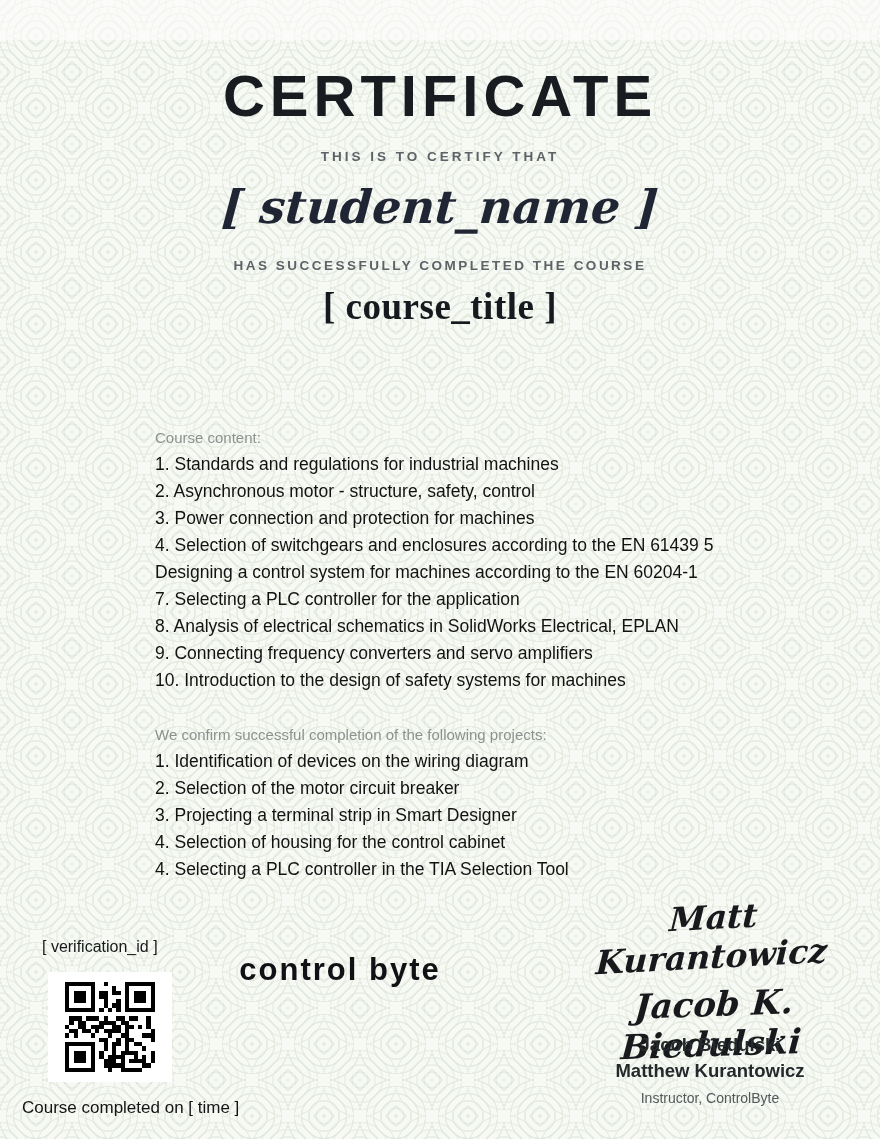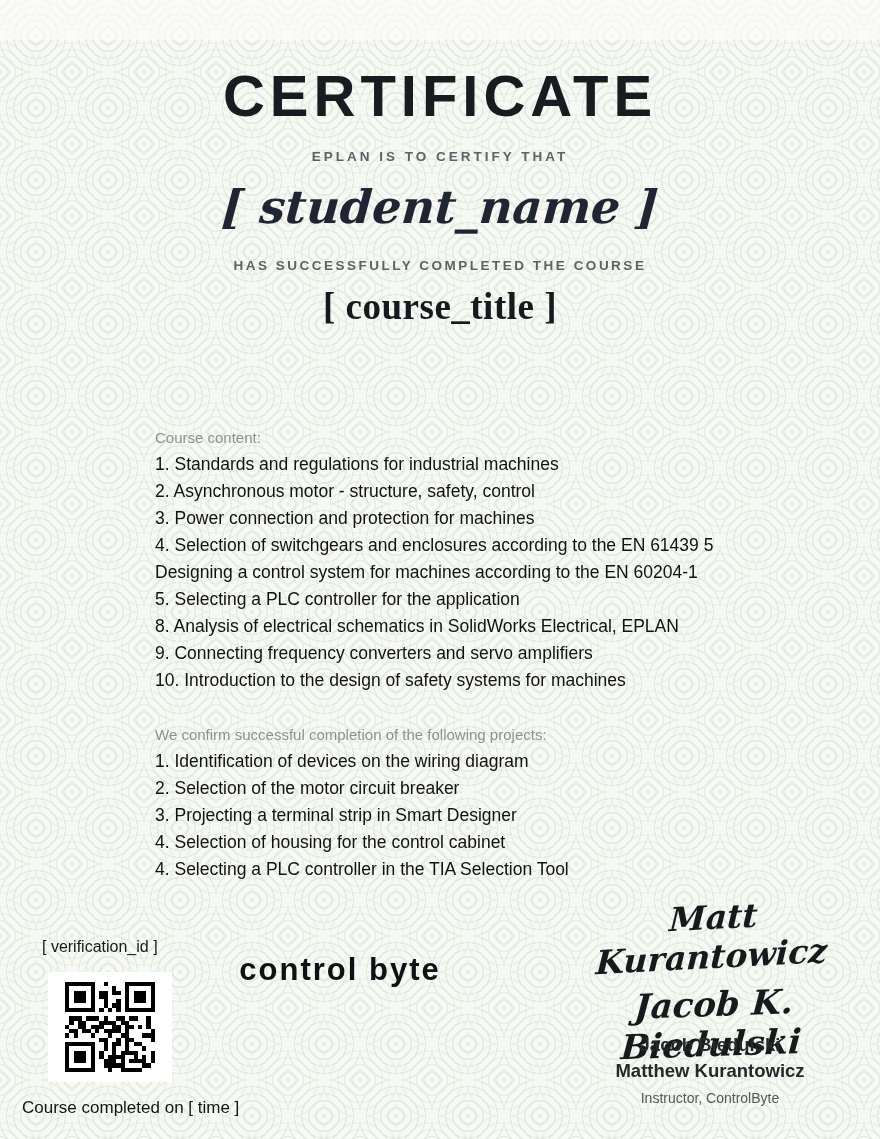--- a/index.html
+++ b/index.html
@@ -67,34 +67,34 @@
   .signer-role{font-size:14px;color:#54585a;margin-top:6px;}
 </style>
 </head>
 <body>
 
 <div class="page">
   <div class="top-band"></div>
 
   <div class="header">
     <div class="cert-title">CERTIFICATE</div>
-    <div class="certify-label">EPLAN IS TO CERTIFY THAT</div>
+    <div class="certify-label">THIS IS TO CERTIFY THAT</div>
     <div class="student-name">[ student_name ]</div>
     <div class="completed-label">HAS SUCCESSFULLY COMPLETED THE COURSE</div>
     <div class="course-title">[ course_title ]</div>
   </div>
 
   <div class="content">
     <div>
       <div class="section-heading">Course content:</div>
       <div class="item">1. Standards and regulations for industrial machines</div>
       <div class="item">2. Asynchronous motor - structure, safety, control</div>
       <div class="item">3. Power connection and protection for machines</div>
       <div class="item">4. Selection of switchgears and enclosures according to the EN 61439 5 Designing a control system for machines according to the EN 60204-1</div>
-      <div class="item">5. Selecting a PLC controller for the application</div>
+      <div class="item">7. Selecting a PLC controller for the application</div>
       <div class="item">8. Analysis of electrical schematics in SolidWorks Electrical, EPLAN</div>
       <div class="item">9. Connecting frequency converters and servo amplifiers</div>
       <div class="item">10. Introduction to the design of safety systems for machines</div>
     </div>
 
     <div class="projects-block">
       <div class="section-heading">We confirm successful completion of the following projects:</div>
       <div class="item">1. Identification of devices on the wiring diagram</div>
       <div class="item">2. Selection of the motor circuit breaker</div>
       <div class="item">3. Projecting a terminal strip in Smart Designer</div>

